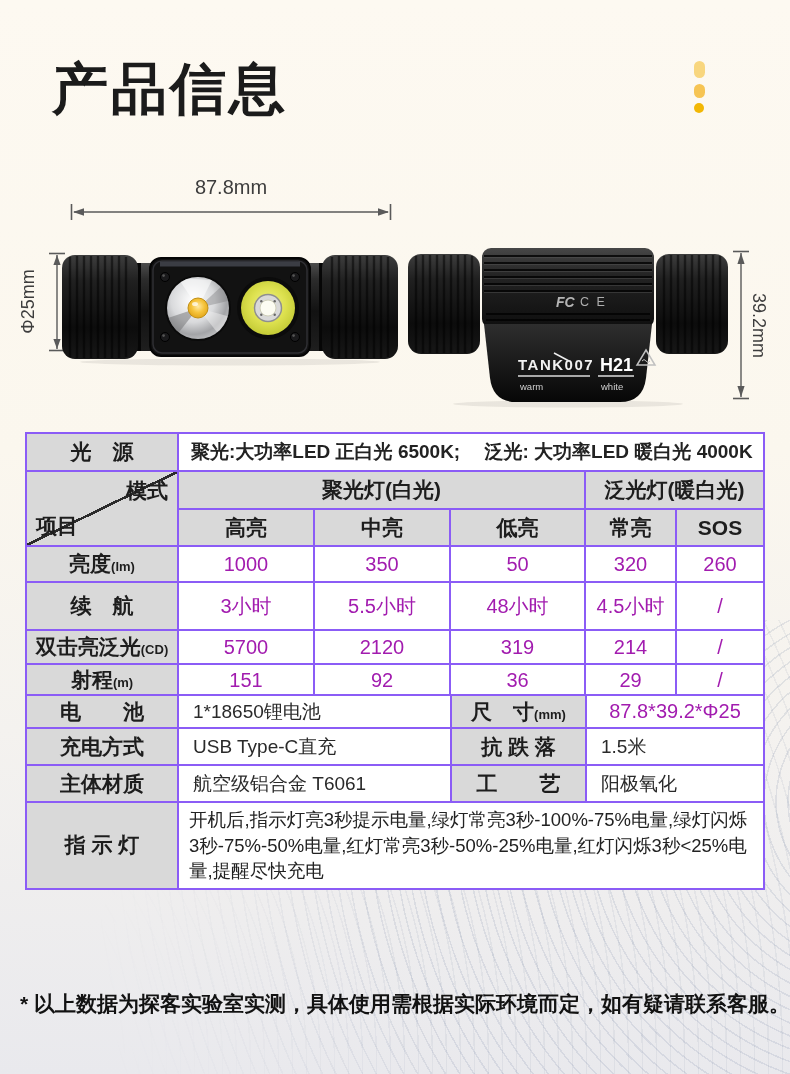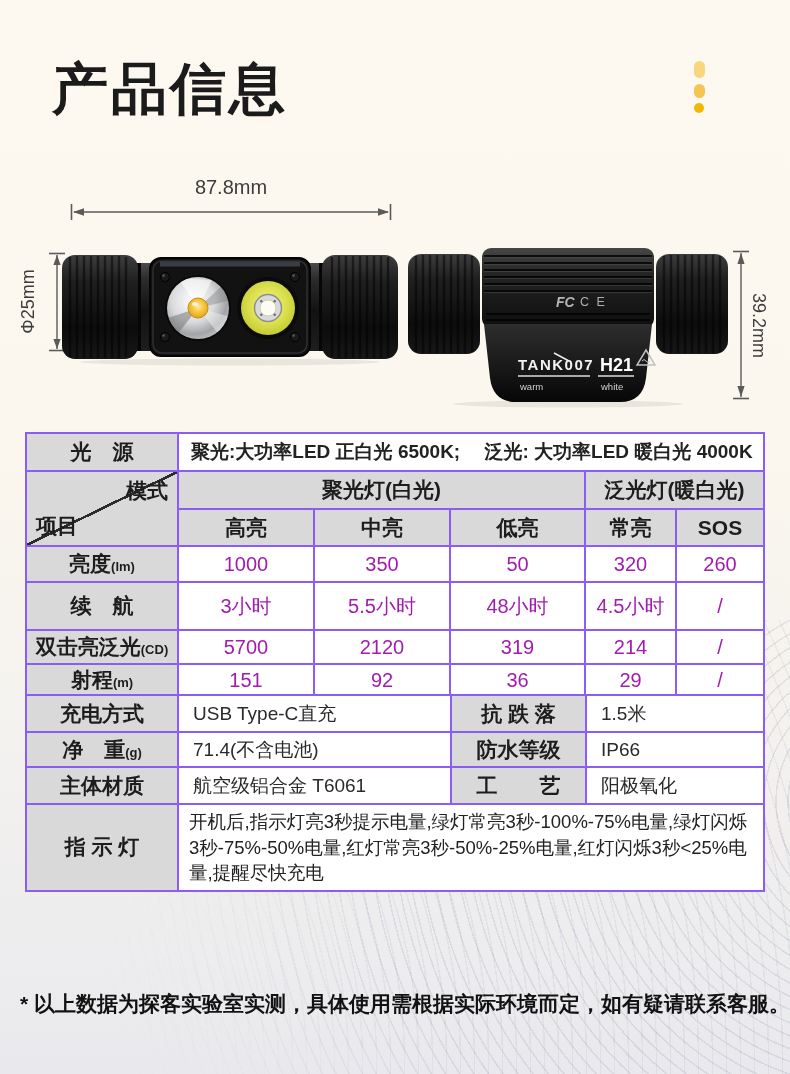--- a/index.html
+++ b/index.html
@@ -326,32 +326,32 @@
       </table>
 
     <table class="spec t2">
       <colgroup>
           <col style="width:152px">
           <col style="width:273px">
           <col style="width:135px">
           <col style="width:178px">
         </colgroup>
       <tbody>
+          <tr style="height:33px">
+        <td class="lbl"><span>电　　池</span><span class="unit"></span></td>
+        <td class="val-left2">1*18650锂电池</td>
+        <td class="lbl"><span>尺　寸</span><span class="unit">(mm)</span></td>
+        <td class="val">87.8*39.2*Φ25</td>
+      </tr>
       <tr style="height:37px">
         <td class="lbl"><span>充电方式</span><span class="unit"></span></td>
         <td class="val-left2">USB Type-C直充</td>
         <td class="lbl"><span>抗 跌 落</span><span class="unit"></span></td>
         <td class="val-left2">1.5米</td>
       </tr>
-      <tr style="height:35px">
-        <td class="lbl"><span>净　重</span><span class="unit">(g)</span></td>
-        <td class="val-left2">71.4(不含电池)</td>
-        <td class="lbl"><span>防水等级</span><span class="unit"></span></td>
-        <td class="val-left2">IP66</td>
-      </tr>
       <tr style="height:37px">
         <td class="lbl"><span>主体材质</span><span class="unit"></span></td>
         <td class="val-left2">航空级铝合金 T6061</td>
         <td class="lbl"><span>工　　艺</span><span class="unit"></span></td>
         <td class="val-left2">阳极氧化</td>
       </tr>
       <tr style="height:77px">
         <td class="lbl">指 示 灯</td>
         <td class="multi" colspan="3">开机后,指示灯亮3秒提示电量,绿灯常亮3秒-100%-75%电量,绿灯闪烁3秒-75%-50%电量,红灯常亮3秒-50%-25%电量,红灯闪烁3秒&lt;25%电量,提醒尽快充电</td>
       </tr>

